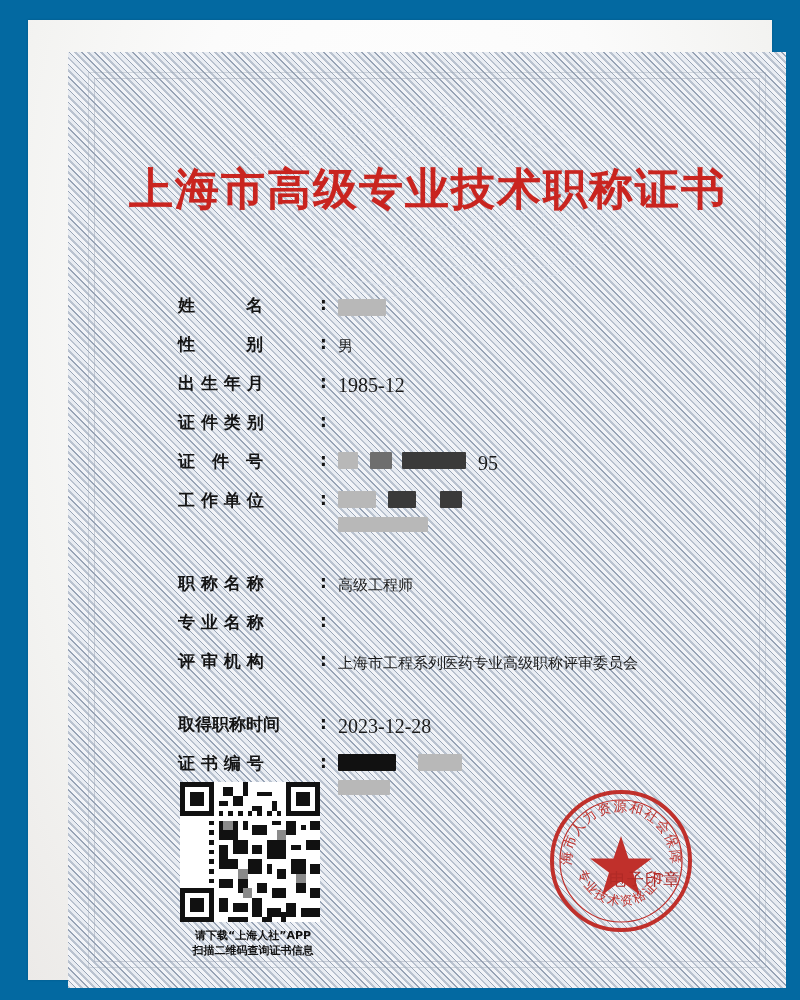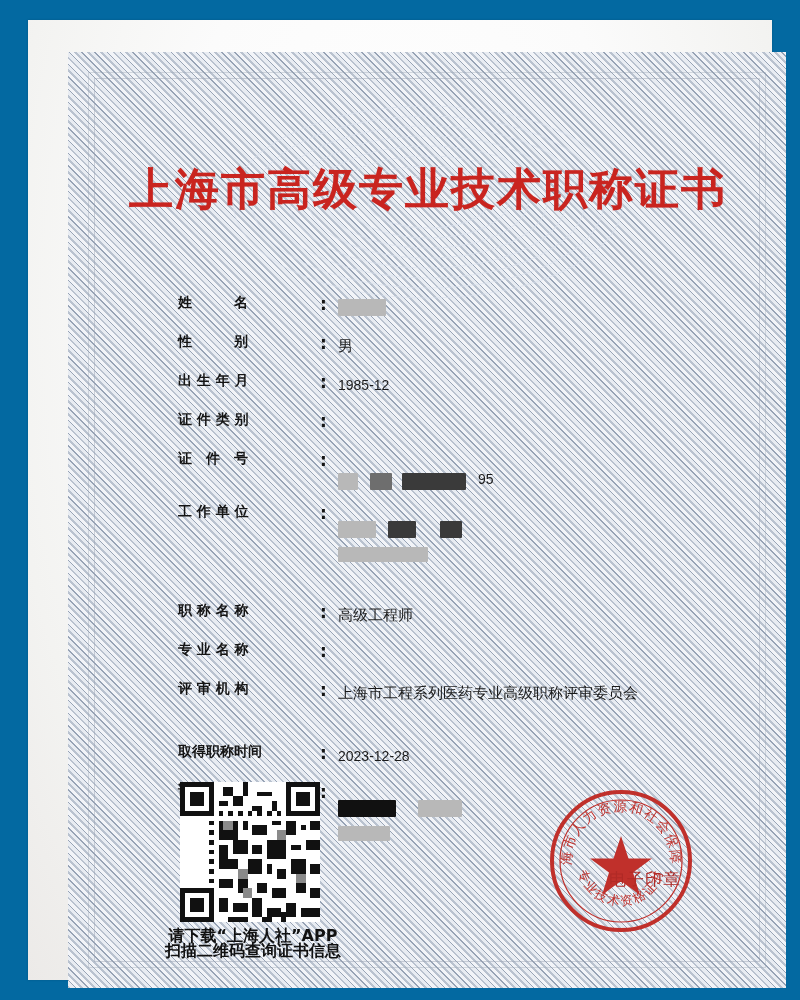--- a/index.html
+++ b/index.html
@@ -115,21 +115,21 @@
     align-items: flex-start;
     margin-bottom: 13px;
     min-height: 26px;
   }
   .label {
     width: 142px;
     flex: 0 0 142px;
     color: #141414;
     font-family: "DejaVu Sans", sans-serif;
     font-weight: bold;
-    font-size: 14px;
+    font-size: 17px;
     letter-spacing: 0px;
     white-space: nowrap;
   }
   .colon {
     flex: 0 0 10px;
     color: #141414;
     font-weight: bold;
     font-size: 17px;
     font-family: "DejaVu Sans", sans-serif;
     margin-right: 8px;
@@ -137,58 +137,58 @@
   .value {
     flex: 1;
     color: #1a1a1a;
     font-family: "DejaVu Sans", sans-serif;
     font-size: 15px;
     line-height: 22px;
     padding-top: 2px;
     max-width: 330px;
   }
   .value.mono {
-    font-family: Liberation Sans, sans-serif;
-    font-size: 14px;
+    font-family: Liberation Serif, serif;
+    font-size: 20px;
   }
 
   
   .redact {
     display: inline-block;
     vertical-align: middle;
     height: 17px;
     background: #b8b8b8;
     border-radius: 1px;
   }
   .redact.dark { background: #6e6e6e; }
   .redact.darker { background: #3a3a3a; }
   .redact.black { background: #111111; }
 
-  .gap-group { display: flex; align-items: flex-end; gap: 12px; margin-top: 16px; }
+  .gap-group { display: flex; align-items: flex-start; gap: 12px; }
 
   .section-gap { height: 24px; }
 
   
   .qr {
     position: absolute;
     left: 152px;
     top: 762px;
     width: 140px;
     height: 140px;
     background: #ffffff;
   }
   .qr svg { display: block; }
   .qr-caption {
     position: absolute;
     left: 130px;
     top: 908px;
     width: 190px;
     text-align: center;
     font-family: "DejaVu Sans", sans-serif;
-    font-size: 16px;
+    font-size: 11px;
     color: #111;
     line-height: 15px;
     font-weight: bold;
   }
 
   
   .seal {
     position: absolute;
     left: 520px;
     top: 768px;

